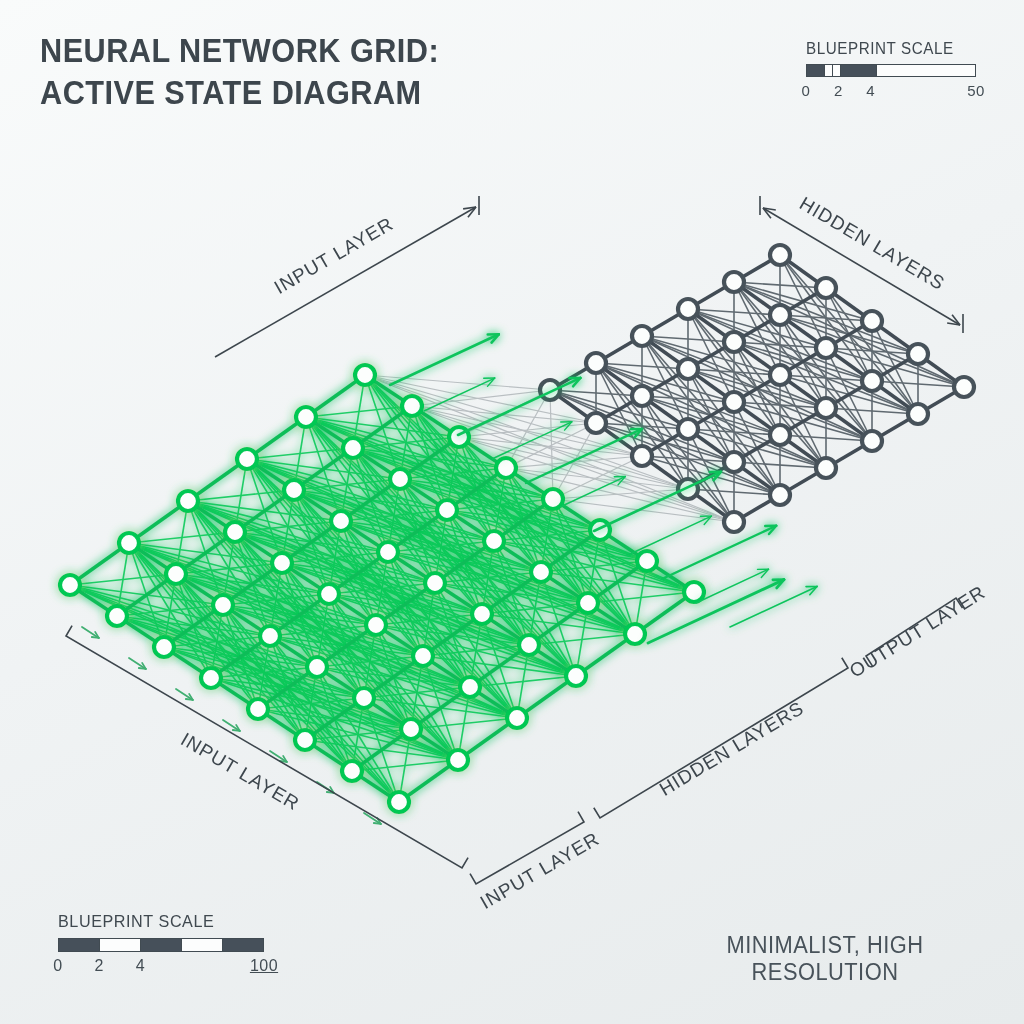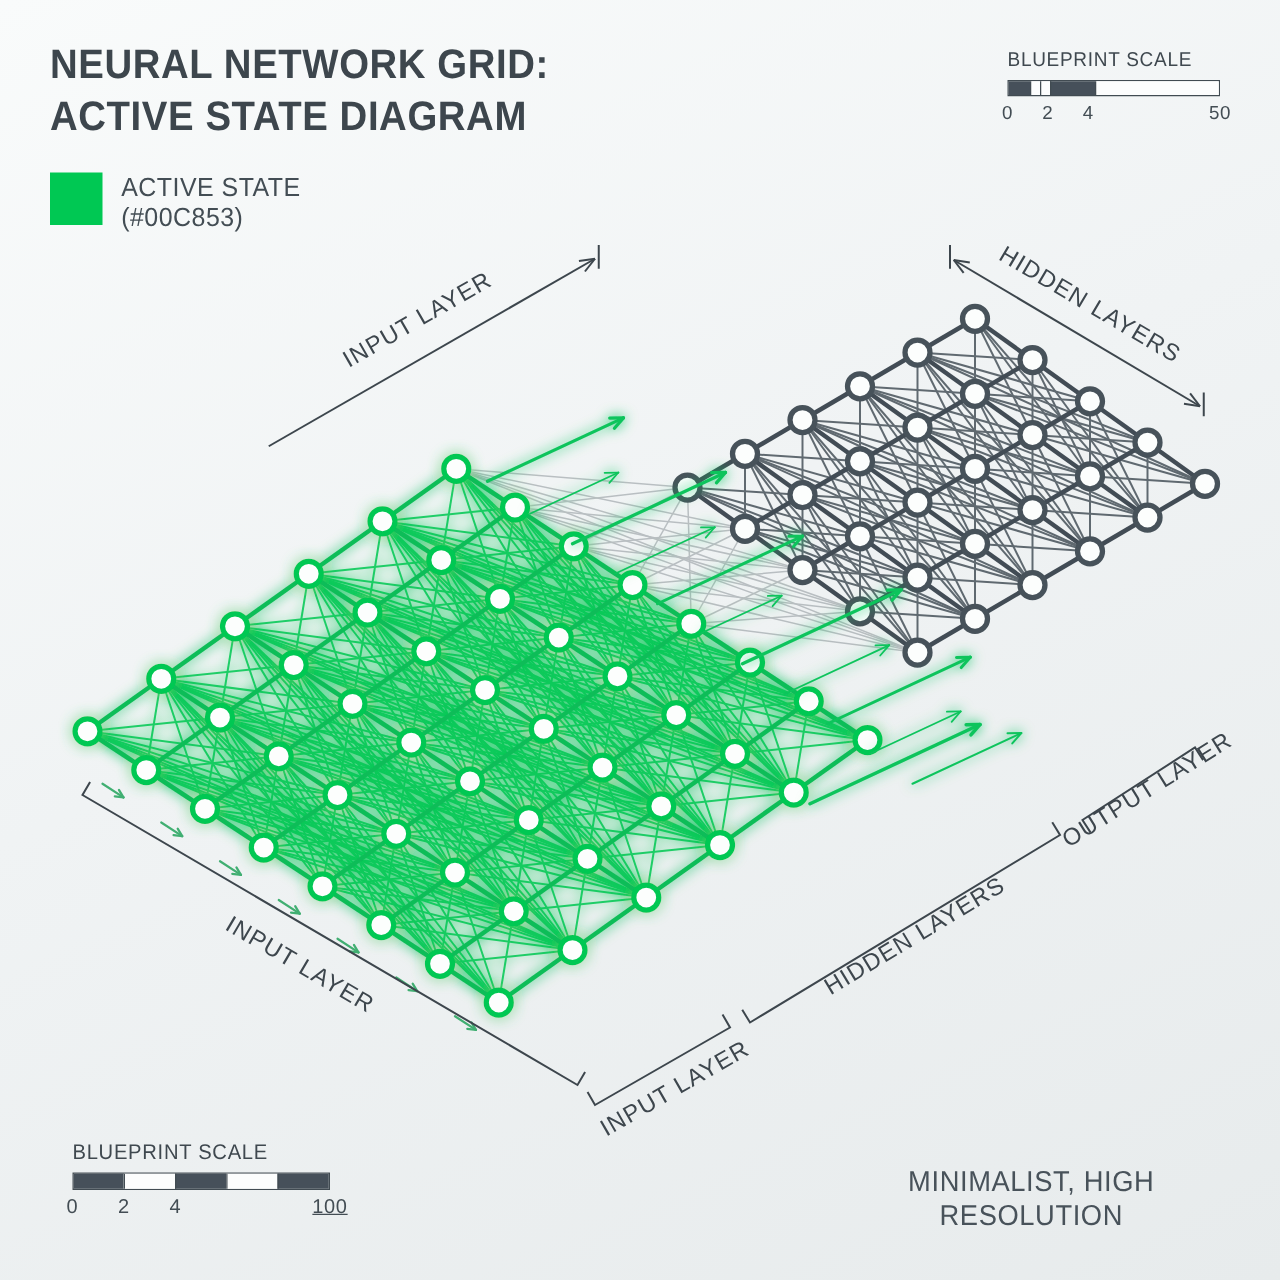--- a/index.html
+++ b/index.html
@@ -896,27 +896,20 @@
           <text x="921" y="637" text-anchor="middle" transform="rotate(-32 921 637)" font-size="19" letter-spacing="1" fill="#3D464D" stroke="none" font-family="&quot;Liberation Sans&quot;, sans-serif">OUTPUT LAYER</text>
         </g>
       </g>
     </svg>
 
   <div class="title">
     <div>NEURAL NETWORK GRID:</div>
     <div>ACTIVE STATE DIAGRAM</div>
   </div>
 
-  <div class="legend">
-    <div class="swatch" title="(#00C853)" style="background: rgb(0, 200, 83);"></div>
-    <div class="ltext">
-      <div>ACTIVE STATE</div>
-      <div>(#00C853)</div>
-    </div>
-  </div>
 
   <div class="scale" id="scale-top">
     <div class="lbl">BLUEPRINT SCALE</div>
     <div class="bar">
         <div class="seg d" style="width: 10.5%;"></div>
         <div class="seg l" style="width: 4%;"></div>
         <div class="seg l" style="width: 4.5%;"></div>
         <div class="seg d" style="width: 21%;"></div>
         <div class="seg l" style="width: 60%;"></div>
       </div>

